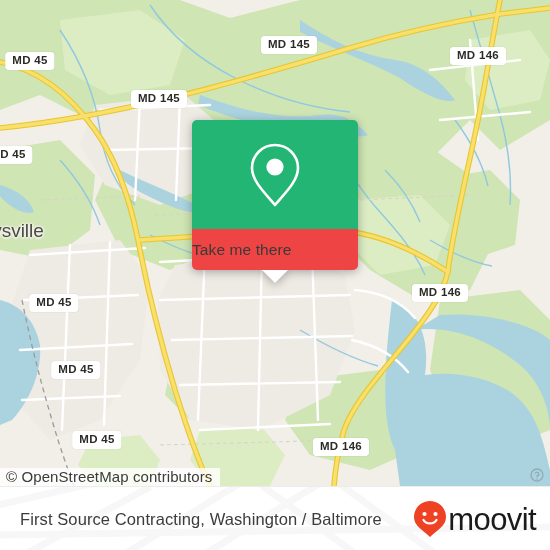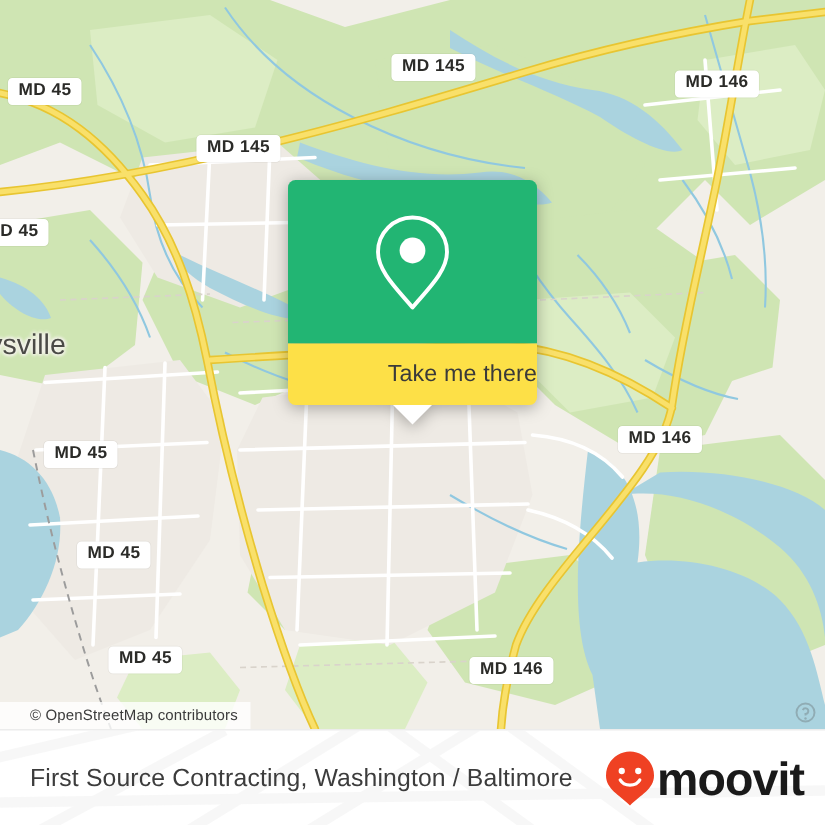--- a/index.html
+++ b/index.html
@@ -31,25 +31,24 @@
   }
 
   .map-svg { position: absolute; left: 0; top: 0; }
 
   
   #attribution {
     position: absolute;
     left: 0;
     top: 468px;
     height: 18px;
-    padding: 0 8px 0 20px;
+    padding: 0 8px 0 6px;
     display: flex;
-    align-items: center;
     background: rgba(255,255,255,0.80);
-    font-size: 10px;
+    font-size: 15px;
     color: #3b3b3b;
     letter-spacing: 0.1px;
     white-space: nowrap;
     z-index: 40;
   }
 
   #map-corner-icon {
     position: absolute;
     right: 6px;
     top: 468px;
@@ -105,25 +104,25 @@
     background: #22b573;
     border-radius: 5px 5px 0 0;
     display: flex;
     align-items: center;
     justify-content: center;
   }
 
   #popup-foot {
     position: relative;
     height: 41px;
-    background: #fde047;
+    background: #ef4444;
     border-radius: 0 0 5px 5px;
     display: flex;
     align-items: center;
-    justify-content: flex-end;
+    justify-content: flex-start;
   }
 
   #popup-foot-label {
     font-size: 15.5px;
     color: #3a3a3a;
     letter-spacing: 0.1px;
   }
 
   #popup-arrow {
     position: absolute;
@@ -173,21 +172,21 @@
     right: 14px;
     top: 50%;
     transform: translateY(-50%);
     display: flex;
     align-items: center;
     z-index: 2;
   }
 
   #brand-wordmark {
     font-size: 31px;
-    font-weight: bold;
+    font-weight: normal;
     color: #1a1a1a;
     letter-spacing: -0.6px;
     line-height: 1;
     margin-left: 1px;
   }
 </style>
 </head>
 <body>
 
 <div id="app">

